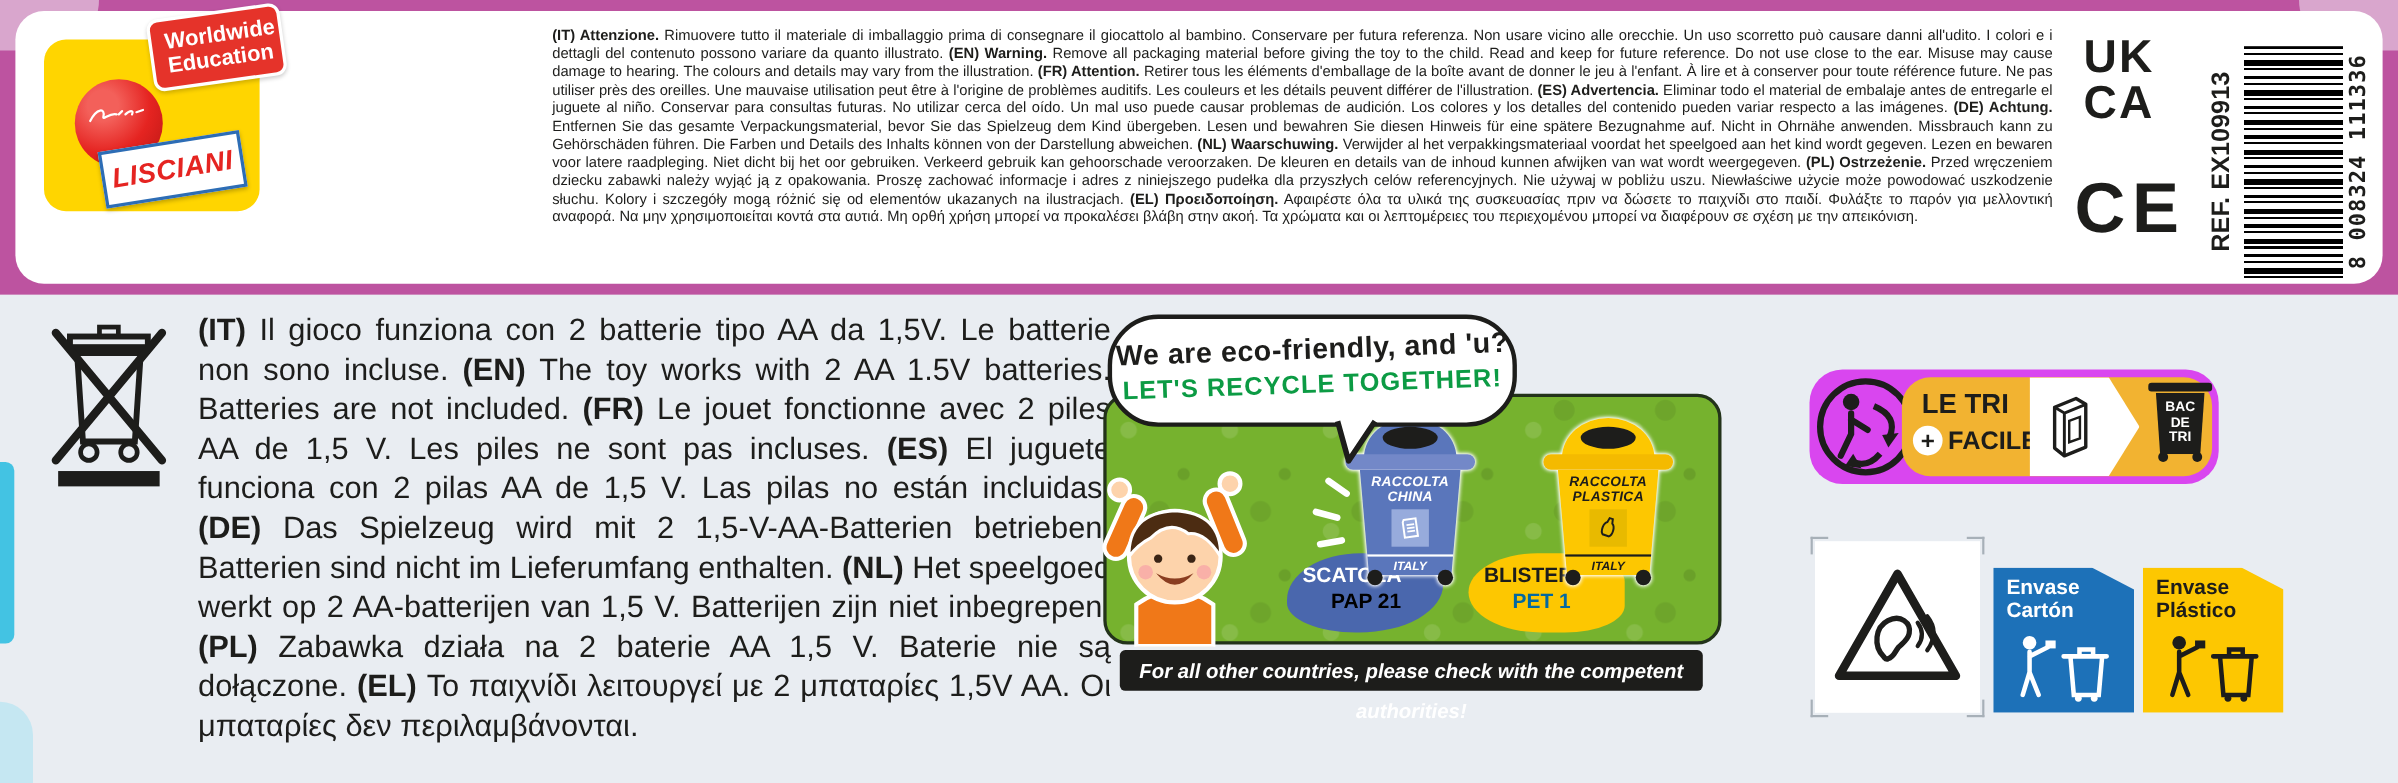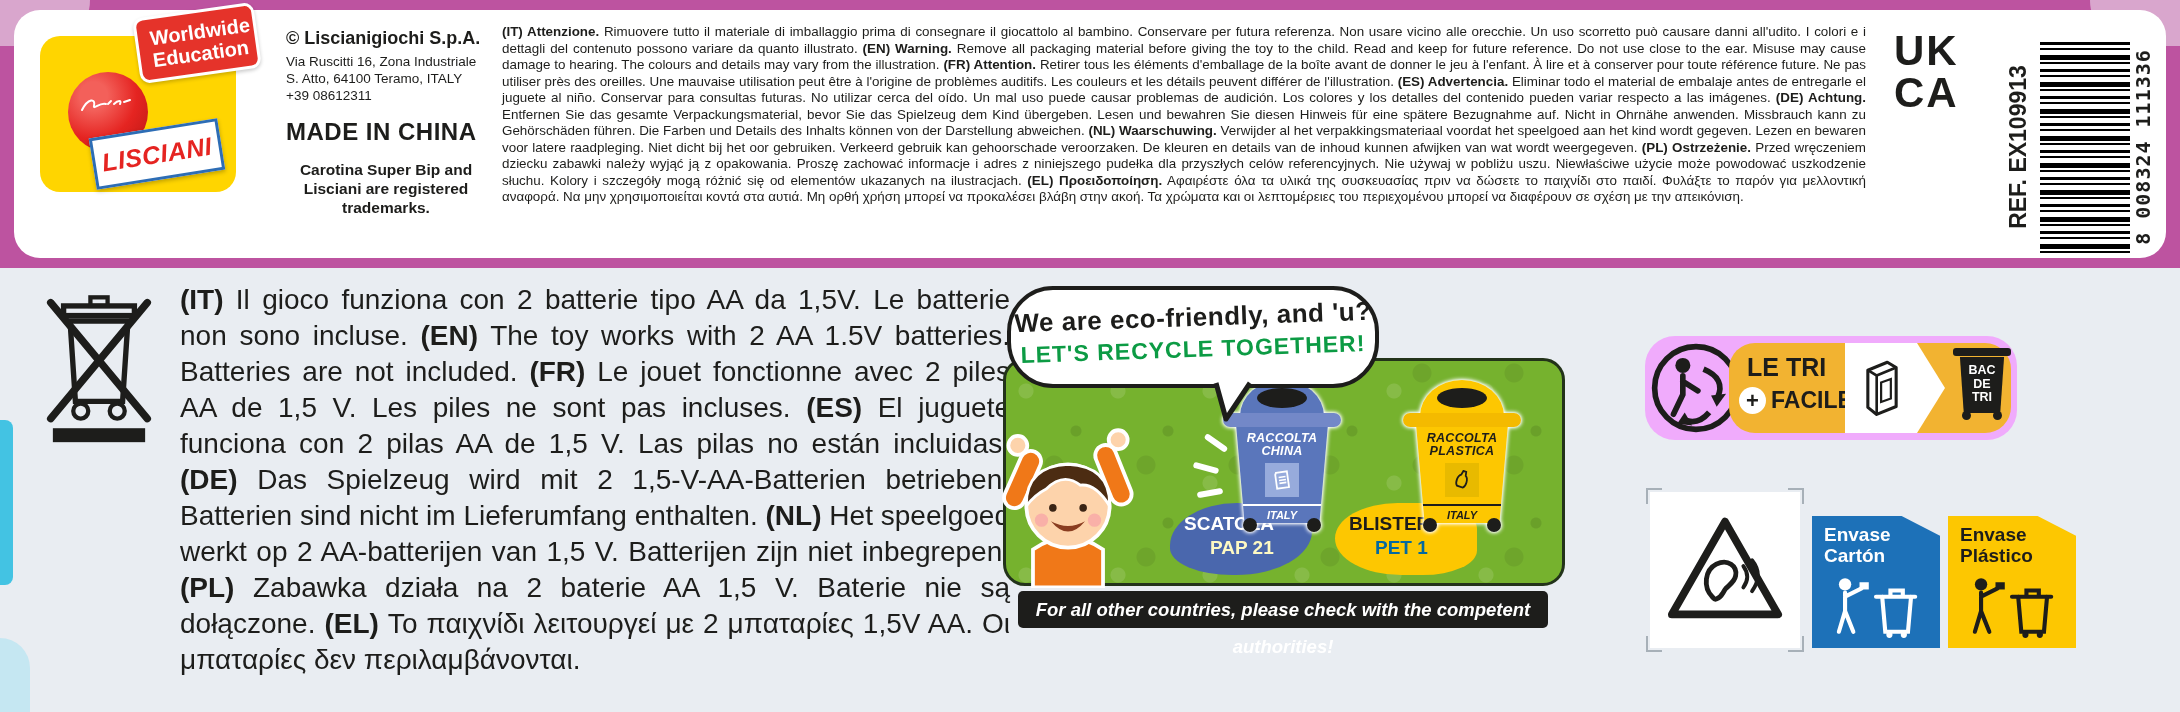--- a/index.html
+++ b/index.html
@@ -92,28 +92,28 @@
   .bin-yellow .lid{background:#f4ba00;}
   .bin-yellow .blabel,.bin-yellow .base{color:#1d1d1b;}
   .bin-yellow .base{border-top:2px solid #1d1d1b;}
   .bin-yellow .patch{background:#e8ba00;}
 
   .blob{position:absolute;width:142px;height:72px;z-index:3;padding:10px 0 0 14px;}
   .blob.blue{background:#4a67ad;border-radius:48% 52% 55% 45%/60% 40% 62% 38%;}
   .blob.yellow{background:#fdc701;border-radius:52% 48% 45% 55%/58% 42% 40% 60%;}
   .blob .tag{font-weight:800;font-size:19px;}
   .blob .code{font-weight:800;font-size:19px;margin:2px 0 0 26px;}
-  .blob.blue .tag{color:#fff;} .blob.blue .code{color:#fef9c3;}
+  .blob.blue .tag{color:#fff;} .blob.blue .code{color:#000000;}
   .blob.yellow .tag{color:#1d1d1b;} .blob.yellow .code{color:#0369a1;}
 
   .eco-ribbon{position:absolute;left:23px;top:311px;width:530px;height:37px;background:#1d1d1b;border-radius:5px;
               color:#fff;font-style:italic;font-weight:bold;font-size:18.5px;text-align:center;line-height:37px;}
 
   
-  .tri-pill{position:absolute;left:1645px;top:336px;width:372px;height:104px;background:#f0abfc;border-radius:30px;}
+  .tri-pill{position:absolute;left:1645px;top:336px;width:372px;height:104px;background:#d946ef;border-radius:30px;}
   .triman{position:absolute;left:4px;top:5px;width:94px;height:94px;}
   .tri-yellow{position:absolute;left:84px;top:7px;width:282px;height:90px;background:#f2b331;border-radius:26px;}
   .tri-line1{position:absolute;left:18px;top:10px;font-weight:800;font-size:25px;}
   .tri-row{position:absolute;left:10px;top:44px;display:flex;align-items:center;}
   .tri-plus{width:27px;height:27px;border-radius:50%;background:#fff;color:#1d1d1b;font-weight:800;font-size:22px;
             display:flex;align-items:center;justify-content:center;}
   .tri-line2{font-weight:800;font-size:23px;margin-left:5px;}
   .tri-arrow{position:absolute;left:116px;top:0;width:100px;height:90px;background:#fff;
              clip-path:polygon(0 0,72% 0,100% 50%,72% 100%,0 100%);}
   .tri-carton{position:absolute;left:14px;top:11px;}
@@ -157,35 +157,28 @@
             <path d="M4 18 C10 6 18 6 16 14 C15 18 22 10 28 12 M30 12 l3 -3 M36 12 c4 -4 8 -4 6 0 M46 10 l6 -2" fill="none" stroke="#fff" stroke-width="2" stroke-linecap="round"></path>
           </svg>
         </div>
         <div class="logo-stamp">LISCIANI</div>
       </div>
       <div class="we-badge">
         <div>Worldwide</div>
         <div>Education</div>
       </div>
 
-      <div class="publisher">
-        <div class="pub-name">© Liscianigiochi S.p.A.</div>
-        <div class="pub-line">Via Ruscitti 16, Zona Industriale</div>
-        <div class="pub-line">S. Atto, 64100 Teramo, ITALY</div>
-        <div class="pub-line">+39 08612311</div>
-        <div class="made-in">MADE IN CHINA</div>
-        <div class="trademark">Carotina Super Bip and Lisciani are registered trademarks.</div>
-      </div>
 
       <div class="warnings"><b>(IT) Attenzione.</b> Rimuovere tutto il materiale di imballaggio prima di consegnare il giocattolo al bambino. Conservare per futura referenza. Non usare vicino alle orecchie. Un uso scorretto può causare danni all'udito. I colori e i dettagli del contenuto possono variare da quanto illustrato. <b>(EN) Warning.</b> Remove all packaging material before giving the toy to the child. Read and keep for future reference. Do not use close to the ear. Misuse may cause damage to hearing. The colours and details may vary from the illustration. <b>(FR) Attention.</b> Retirer tous les éléments d'emballage de la boîte avant de donner le jeu à l'enfant. À lire et à conserver pour toute référence future. Ne pas utiliser près des oreilles. Une mauvaise utilisation peut être à l'origine de problèmes auditifs. Les couleurs et les détails peuvent différer de l'illustration. <b>(ES) Advertencia.</b> Eliminar todo el material de embalaje antes de entregarle el juguete al niño. Conservar para consultas futuras. No utilizar cerca del oído. Un mal uso puede causar problemas de audición. Los colores y los detalles del contenido pueden variar respecto a las imágenes. <b>(DE) Achtung.</b> Entfernen Sie das gesamte Verpackungsmaterial, bevor Sie das Spielzeug dem Kind übergeben. Lesen und bewahren Sie diesen Hinweis für eine spätere Bezugnahme auf. Nicht in Ohrnähe anwenden. Missbrauch kann zu Gehörschäden führen. Die Farben und Details des Inhalts können von der Darstellung abweichen. <b>(NL) Waarschuwing.</b> Verwijder al het verpakkingsmateriaal voordat het speelgoed aan het kind wordt gegeven. Lezen en bewaren voor latere raadpleging. Niet dicht bij het oor gebruiken. Verkeerd gebruik kan gehoorschade veroorzaken. De kleuren en details van de inhoud kunnen afwijken van wat wordt weergegeven. <b>(PL) Ostrzeżenie.</b> Przed wręczeniem dziecku zabawki należy wyjąć ją z opakowania. Proszę zachować informacje i adres z niniejszego pudełka dla przyszłych celów referencyjnych. Nie używaj w pobliżu uszu. Niewłaściwe użycie może powodować uszkodzenie słuchu. Kolory i szczegóły mogą różnić się od elementów ukazanych na ilustracjach. <b>(EL) Προειδοποίηση.</b> Αφαιρέστε όλα τα υλικά της συσκευασίας πριν να δώσετε το παιχνίδι στο παιδί. Φυλάξτε το παρόν για μελλοντική αναφορά. Να μην χρησιμοποιείται κοντά στα αυτιά. Μη ορθή χρήση μπορεί να προκαλέσει βλάβη στην ακοή. Τα χρώματα και οι λεπτομέρειες του περιεχομένου μπορεί να διαφέρουν σε σχέση με την απεικόνιση.</div>
 
       <div class="ukca">
         <div>UK</div>
         <div>CA</div>
       </div>
+      <div class="ce">CE</div>
       <div class="ref-vert">REF. EX109913</div>
       <div class="barcode"></div>
       <div class="ean-vert">8 008324 111336</div>
     </div>
   </div>
 
   <div class="bottom-band"></div>
   <div class="cyan-sliver"></div>
   <div class="cyan-corner"></div>
 

